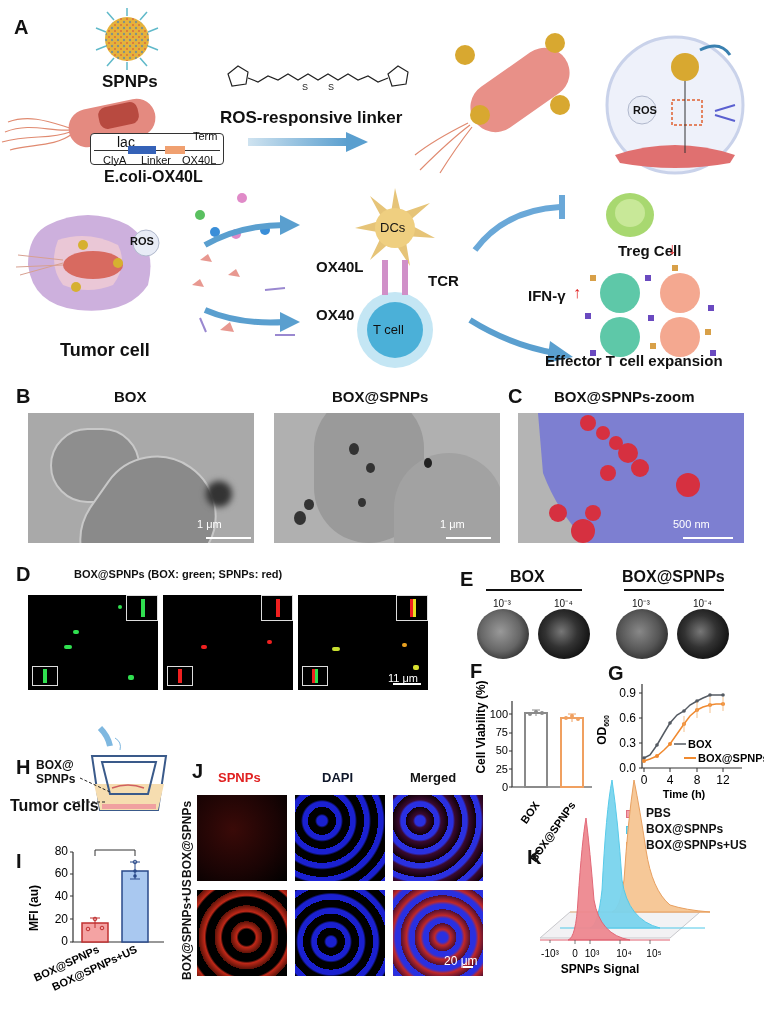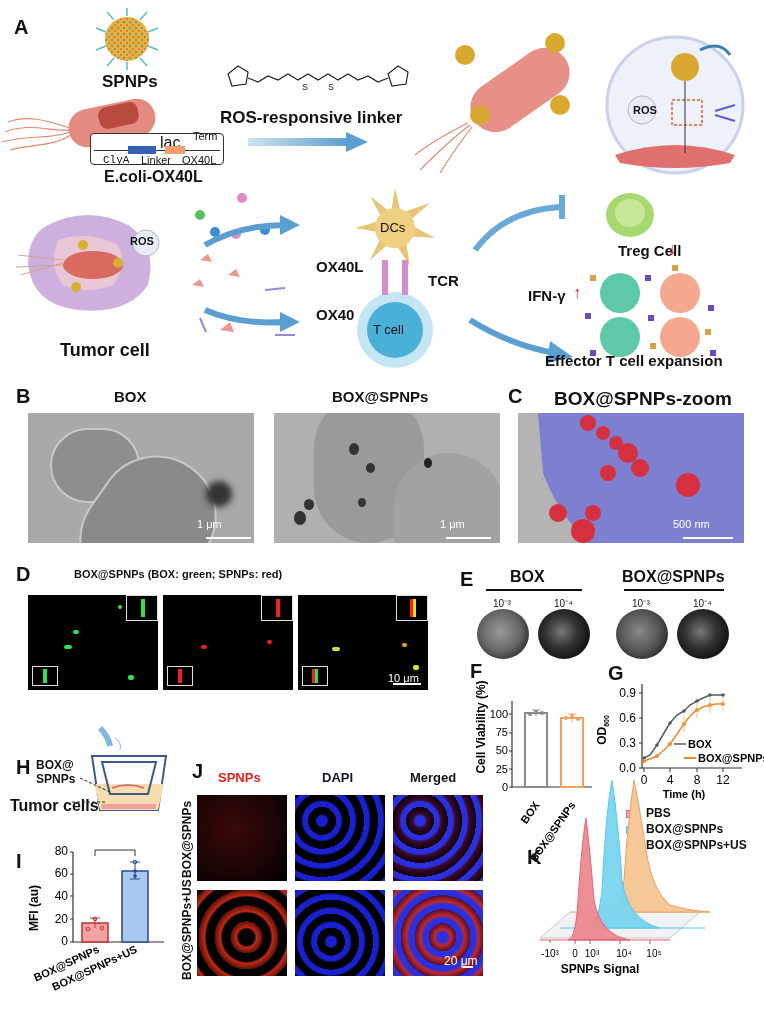--- a/index.html
+++ b/index.html
@@ -50,26 +50,26 @@
     <path d="M70 38 C50 40 30 30 5 40"></path>
       <path d="M70 40 C50 48 30 42 2 50"></path>
       <path d="M70 36 C50 30 30 22 8 30"></path>
       <path d="M72 42 C55 55 30 52 10 58"></path>
   </g>
   <rect x="68" y="12" width="88" height="38" rx="19" fill="#e48a80" transform="rotate(-12 112 31)"></rect>
   <rect x="100" y="14" width="40" height="22" rx="8" fill="#b84a40" transform="rotate(-12 112 31)"></rect>
 </svg>
 
 <div style="position:absolute;left:90px;top:133px;width:134px;height:32px;border:1.5px solid #333;border-radius:4px;background:#fff;"></div>
-<div class="t" style="left:117px;top:134px;font-size:16px;margin-left:43px;">lac</div>
+<div class="t" style="left:117px;top:134px;font-size:14px;">lac</div>
 <div class="t" style="left:193px;top:130px;font-size:11px;">Term</div>
 <div class="abs" style="left:94px;top:150px;width:126px;height:1px;background:#333;"></div>
 <div class="abs" style="left:128px;top:146px;width:28px;height:8px;background:#3562b8;"></div>
 <div class="abs" style="left:165px;top:146px;width:20px;height:8px;background:#f0a070;"></div>
-<div class="t" style="left:103px;top:154px;font-size:11px;font-family:Liberation Mono, monospace;">ClyA</div>
+<div class="t" style="left:103px;top:154px;font-size:11px;">ClyA</div>
 <div class="t" style="left:141px;top:154px;font-size:11px;">Linker</div>
 <div class="t" style="left:182px;top:154px;font-size:11px;">OX40L</div>
 <div class="t b" style="left:104px;top:168px;font-size:16px;">E.coli-OX40L</div>
 
 <svg style="left:218px;top:58px;" width="200" height="44" viewBox="0 0 200 44">
   <g stroke="#222" stroke-width="1.2" fill="none">
     <path d="M10 16 L20 8 L30 14 L28 26 L14 28 Z"></path>
       <path d="M30 20 L40 24 L50 18 L60 22 L70 16 L80 22 L90 16 L100 22 L110 16 L120 22 L130 16 L140 22 L150 18 L160 24 L170 20"></path>
     <path d="M170 16 L180 8 L190 14 L188 26 L174 28 Z"></path>
   </g>
@@ -233,21 +233,21 @@
   <div style="position:absolute;left:92px;top:50px;width:9px;height:10px;border-radius:50%;background:#333;"></div>
   <div style="position:absolute;left:150px;top:45px;width:8px;height:10px;border-radius:50%;background:#222;"></div>
   <div style="position:absolute;left:20px;top:98px;width:12px;height:14px;border-radius:50%;background:#333;"></div>
   <div style="position:absolute;left:30px;top:86px;width:10px;height:11px;border-radius:50%;background:#333;"></div>
   <div style="position:absolute;left:84px;top:85px;width:8px;height:9px;border-radius:50%;background:#333;"></div>
   <div class="abs" style="left:172px;top:124px;width:45px;height:2px;background:#fff;"></div>
 </div>
 <div class="scalebar-text" style="left:440px;top:518px;">1 μm</div>
 
 <div class="panel-letter" style="left:508px;top:385px;">C</div>
-<div class="t b" style="left:554px;top:388px;font-size:19px;">BOX@SPNPs-zoom</div>
+<div class="t b" style="left:554px;top:388px;font-size:15px;">BOX@SPNPs-zoom</div>
 <div class="tem" style="left:518px;top:413px;width:226px;height:130px;background:#b4b4b4;">
   <svg style="left:0;top:0;" width="226" height="130" viewBox="0 0 226 130">
     <path d="M20 0 L226 0 L226 130 L70 130 Q40 100 25 60 Z" fill="#6f72d8" opacity="0.8"></path>
     <g fill="#d63040">
         <circle cx="70" cy="10" r="8"></circle>
         <circle cx="85" cy="20" r="7"></circle>
         <circle cx="98" cy="30" r="7"></circle>
         <circle cx="110" cy="40" r="10"></circle>
         <circle cx="122" cy="55" r="9"></circle>
         <circle cx="90" cy="60" r="8"></circle>
@@ -292,21 +292,21 @@
     </div>
   <div class="inset" style="left:4px;bottom:4px;width:26px;height:20px;">
       <div style="position:absolute;left:9px;top:2px;width:3px;height:14px;background:#f02020;"></div>
       <div style="position:absolute;left:12px;top:2px;width:3px;height:14px;background:#30e050;"></div>
     </div>
   <div style="position:absolute;left:34px;top:52px;width:8px;height:4px;background:#c8e030;border-radius:2px;"></div>
   <div style="position:absolute;left:104px;top:48px;width:5px;height:4px;background:#e8a020;border-radius:2px;"></div>
   <div style="position:absolute;left:115px;top:70px;width:6px;height:5px;background:#d8e030;border-radius:2px;"></div>
   <div class="abs" style="left:95px;top:88px;width:28px;height:2px;background:#fff;"></div>
 </div>
-<div class="scalebar-text" style="left:388px;top:672px;">10 μm</div>
+<div class="scalebar-text" style="left:388px;top:672px;">11 μm</div>
 
 <div class="panel-letter" style="left:460px;top:568px;">E</div>
 <div class="t b" style="left:510px;top:568px;font-size:16px;">BOX</div>
 <div class="abs" style="left:486px;top:589px;width:96px;height:1.5px;background:#111;"></div>
 <div class="t" style="left:493px;top:596px;font-size:10px;">10⁻³</div>
 <div class="t" style="left:554px;top:596px;font-size:10px;">10⁻⁴</div>
 <div class="colony" style="left:477px;top:609px;width:52px;height:50px;background:radial-gradient(circle at 45% 45%, #999 0%, #666 50%, #222 85%, #000 100%);"></div>
 <div class="colony" style="left:538px;top:609px;width:52px;height:50px;"></div>
 
 <div class="t b" style="left:622px;top:568px;font-size:16px;">BOX@SPNPs</div>

